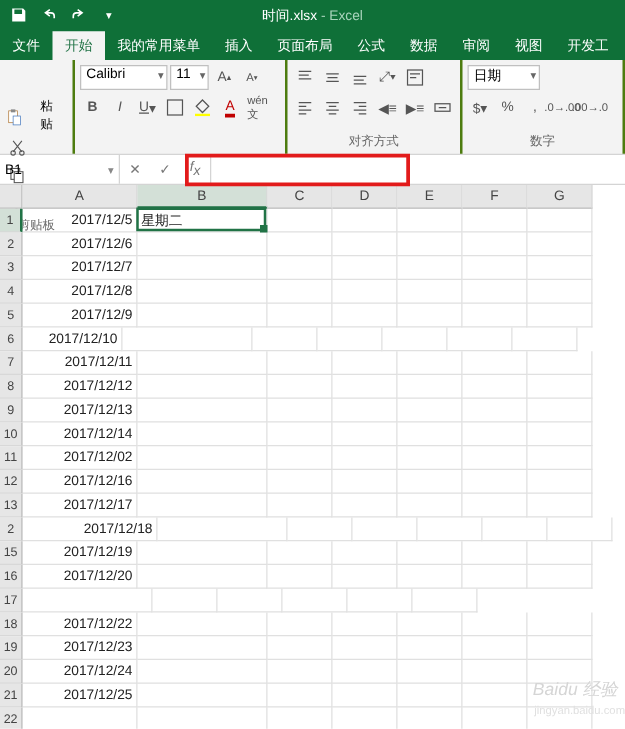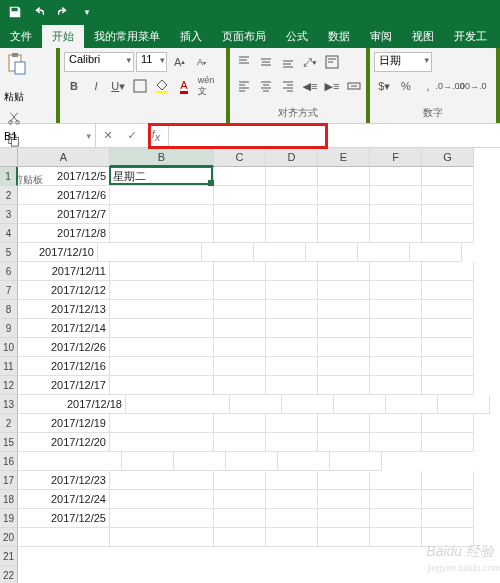--- a/index.html
+++ b/index.html
@@ -6,24 +6,24 @@
 body{background:#fff;width:500px;height:583px;overflow:hidden;position:relative}
 .titlebar{background:#0f7038;height:24px;display:flex;align-items:center;color:#fff;padding:0 4px}
 .qat{display:flex;gap:2px;align-items:center}
 .qat-btn{width:22px;height:22px;display:flex;align-items:center;justify-content:center;color:#fff}
 .window-title{position:absolute;left:50%;transform:translateX(-50%);font-size:11px;color:#fff}
 .wt-dim{color:#a9d4bc}
 .tabs{background:#0f7038;height:24px;display:flex;align-items:flex-end}
 .tab{color:#fff;padding:4px 10px;font-size:11px;cursor:pointer}
 .tab.active{background:#f3f3f3;color:#217346}
 .ribbon{background:#f3f3f3;border-bottom:1px solid #d4d4d4;height:76px;display:flex}
-.rgroup{border-right:4px solid #4d7c0f;display:flex;flex-direction:column;justify-content:space-between;padding:2px 4px}
+.rgroup{border-right:2px solid #4d7c0f;display:flex;flex-direction:column;justify-content:space-between;padding:2px 4px}
 .rgroup-label{text-align:center;font-size:10px;color:#666;padding:1px 0}
 .rgroup-body{flex:1;display:flex;align-items:center;gap:2px;flex-wrap:wrap}
-.big-btn{display:flex;flex-direction:column;align-items:flex-start;justify-content:center;width:40px;height:56px;gap:14px}
+.big-btn{display:flex;flex-direction:row;align-items:flex-end;justify-content:center;width:40px;height:56px;gap:14px}
 .big-btn .ic{width:24px;height:24px}
 .font-row{display:flex;gap:2px;align-items:center}
 .font-sel{border:1px solid #c0c0c0;background:#fff;height:20px;padding:0 14px 0 4px;font-size:11px;position:relative;min-width:70px}
 .font-sel.sm{min-width:28px}
 .font-sel::after{content:"▾";position:absolute;right:2px;top:2px;font-size:9px;color:#666}
 .rb{width:20px;height:20px;display:flex;align-items:center;justify-content:center;color:#555;font-size:11px}
 .rb svg{width:14px;height:14px}
 .nb-row{display:flex;align-items:flex-start;gap:2px}
 .num-sel{border:1px solid #c0c0c0;background:#fff;height:20px;padding:0 14px 0 4px;font-size:11px;position:relative;min-width:58px}
 .num-sel::after{content:"▾";position:absolute;right:2px;top:2px;font-size:9px;color:#666}
@@ -67,20 +67,23 @@
           <path fill="none" stroke="#fff" stroke-width="1.5" d="M9 3L5 6l4 3M5 6h5a3 3 0 013 3v2"></path>
         </svg>
       </div>
     <div class="qat-btn">
         <svg viewBox="0 0 16 16" width="14" height="14">
           <path fill="none" stroke="#fff" stroke-width="1.5" d="M7 3l4 3-4 3M11 6H6a3 3 0 00-3 3v2"></path>
         </svg>
       </div>
     <div class="qat-btn" style="font-size:9px">▾</div>
   </div>
+  <div class="window-title">
+    <span>时间.xlsx</span><span class="wt-dim"> - </span><span class="wt-dim">Excel</span>
+  </div>
 </div>
 
 <div class="tabs" id="tabs">
     <div class="tab">文件</div>
     <div class="tab active">开始</div>
     <div class="tab">我的常用菜单</div>
     <div class="tab">插入</div>
     <div class="tab">页面布局</div>
     <div class="tab">公式</div>
     <div class="tab">数据</div>
@@ -342,20 +345,29 @@
         <div class="row">
           <div class="cell ra" style="width: 92px;">2017/12/8</div>
           <div class="cell" style="width: 104px;"></div>
           <div class="cell" style="width: 52px;"></div>
           <div class="cell" style="width: 52px;"></div>
           <div class="cell" style="width: 52px;"></div>
           <div class="cell" style="width: 52px;"></div>
           <div class="cell" style="width: 52px;"></div>
         </div>
         <div class="row">
+          <div class="cell ra" style="width: 92px;">2017/12/9</div>
+          <div class="cell" style="width: 104px;"></div>
+          <div class="cell" style="width: 52px;"></div>
+          <div class="cell" style="width: 52px;"></div>
+          <div class="cell" style="width: 52px;"></div>
+          <div class="cell" style="width: 52px;"></div>
+          <div class="cell" style="width: 52px;"></div>
+        </div>
+        <div class="row">
           <div class="cell ra" style="width: 80px;">2017/12/10</div>
           <div class="cell" style="width: 104px;"></div>
           <div class="cell" style="width: 52px;"></div>
           <div class="cell" style="width: 52px;"></div>
           <div class="cell" style="width: 52px;"></div>
           <div class="cell" style="width: 52px;"></div>
           <div class="cell" style="width: 52px;"></div>
         </div>
         <div class="row">
           <div class="cell ra" style="width: 92px;">2017/12/11</div>
@@ -387,21 +399,21 @@
         <div class="row">
           <div class="cell ra" style="width: 92px;">2017/12/14</div>
           <div class="cell" style="width: 104px;"></div>
           <div class="cell" style="width: 52px;"></div>
           <div class="cell" style="width: 52px;"></div>
           <div class="cell" style="width: 52px;"></div>
           <div class="cell" style="width: 52px;"></div>
           <div class="cell" style="width: 52px;"></div>
         </div>
         <div class="row">
-          <div class="cell ra" style="width: 92px;">2017/12/26</div>
+          <div class="cell ra" style="width: 92px;">2017/12/02</div>
           <div class="cell" style="width: 104px;"></div>
           <div class="cell" style="width: 52px;"></div>
           <div class="cell" style="width: 52px;"></div>
           <div class="cell" style="width: 52px;"></div>
           <div class="cell" style="width: 52px;"></div>
           <div class="cell" style="width: 52px;"></div>
         </div>
         <div class="row">
           <div class="cell ra" style="width: 92px;">2017/12/16</div>
           <div class="cell" style="width: 104px;"></div>
@@ -441,20 +453,29 @@
         <div class="row">
           <div class="cell ra" style="width: 92px;">2017/12/20</div>
           <div class="cell" style="width: 104px;"></div>
           <div class="cell" style="width: 52px;"></div>
           <div class="cell" style="width: 52px;"></div>
           <div class="cell" style="width: 52px;"></div>
           <div class="cell" style="width: 52px;"></div>
           <div class="cell" style="width: 52px;"></div>
         </div>
         <div class="row">
+          <div class="cell" style="width: 104px;"></div>
+          <div class="cell" style="width: 52px;"></div>
+          <div class="cell" style="width: 52px;"></div>
+          <div class="cell" style="width: 52px;"></div>
+          <div class="cell" style="width: 52px;"></div>
+          <div class="cell" style="width: 52px;"></div>
+        </div>
+        <div class="row">
+          <div class="cell ra" style="width: 92px;">2017/12/22</div>
           <div class="cell" style="width: 104px;"></div>
           <div class="cell" style="width: 52px;"></div>
           <div class="cell" style="width: 52px;"></div>
           <div class="cell" style="width: 52px;"></div>
           <div class="cell" style="width: 52px;"></div>
           <div class="cell" style="width: 52px;"></div>
         </div>
         <div class="row">
           <div class="cell ra" style="width: 92px;">2017/12/23</div>
           <div class="cell" style="width: 104px;"></div>

